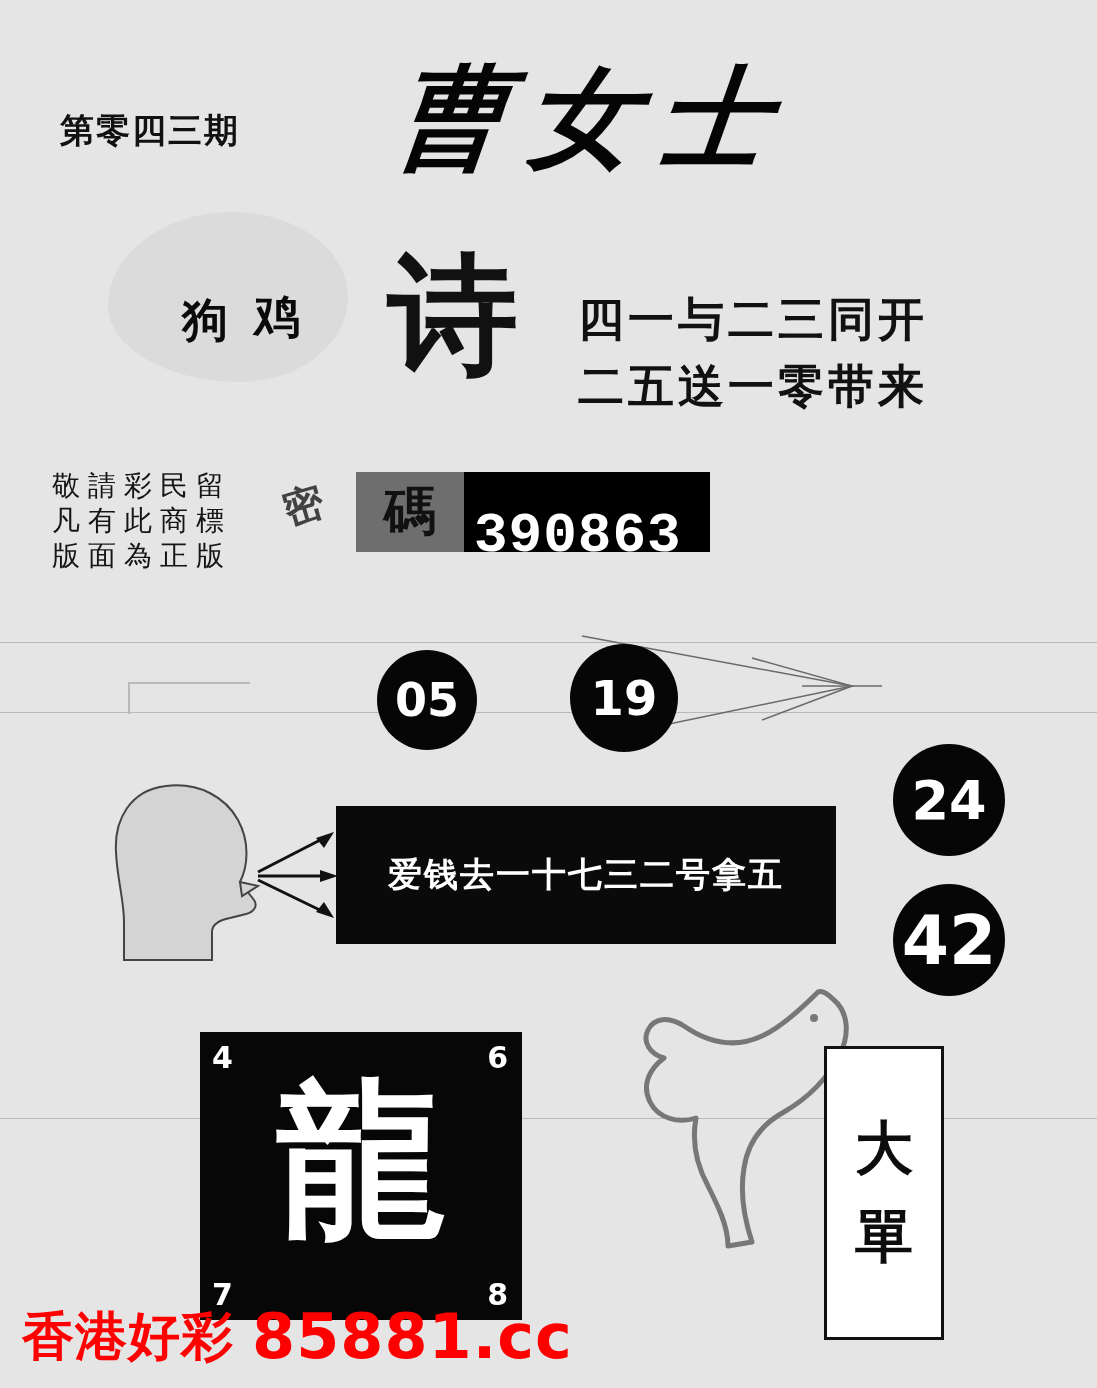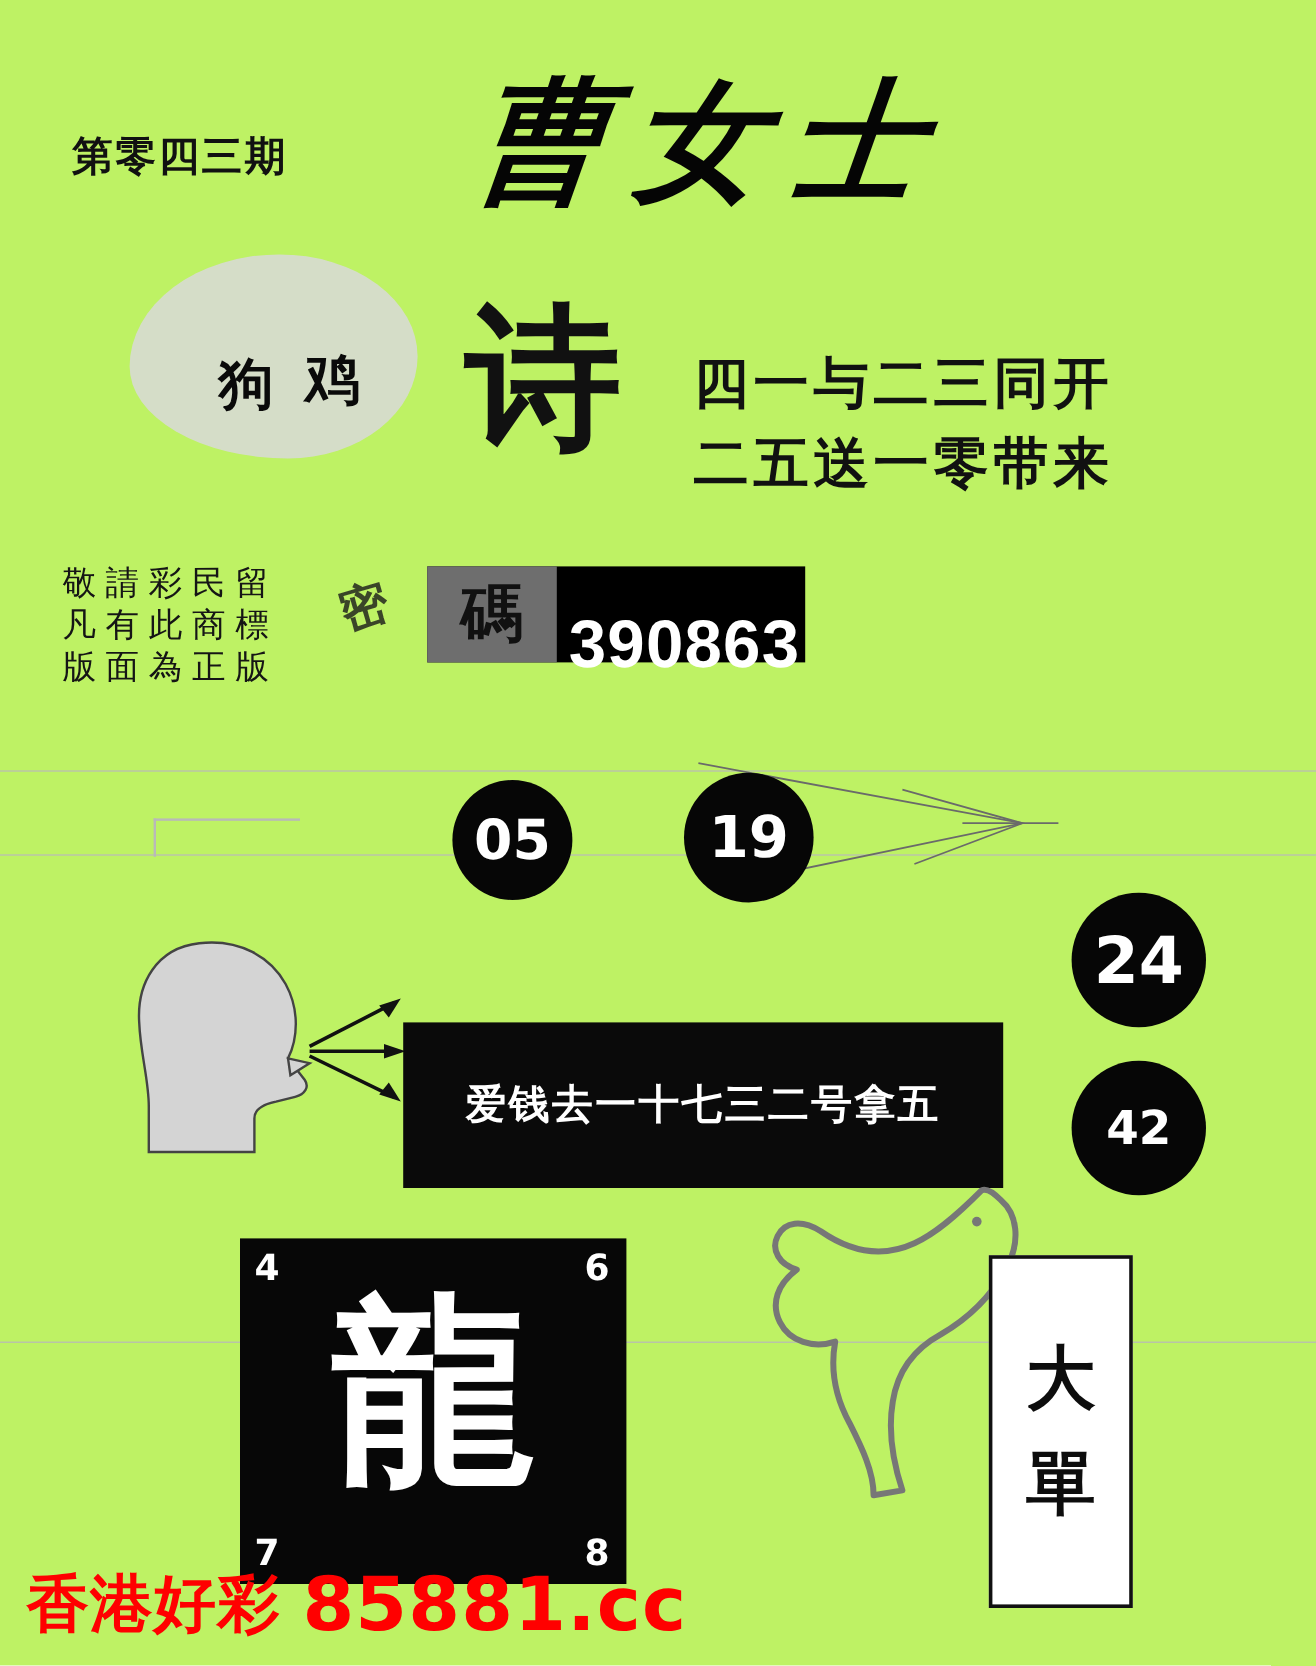--- a/index.html
+++ b/index.html
@@ -7,21 +7,21 @@
     padding: 0;
     background: #ffffff;
   }
   body {
     font-family: "Liberation Sans", sans-serif;
   }
   #page {
     position: relative;
     width: 1097px;
     height: 1388px;
-    background: #bef264;
+    background: #e5e5e5;
     overflow: hidden;
   }
 
   
   .issue-label {
     position: absolute;
     left: 60px;
     top: 108px;
     font-family: "DejaVu Serif", serif;
     font-size: 34px;
@@ -146,23 +146,23 @@
     background: #6e6e6e;
     color: #111;
     font-family: "DejaVu Serif", serif;
     font-size: 52px;
     font-weight: bold;
     display: flex;
     align-items: center;
     justify-content: center;
   }
   .code-bar .code-digits {
-    padding: 0 4px 0 10px;
+    padding: 0 28px 0 10px;
     color: #fff;
-    font-family: Liberation Sans, sans-serif;
+    font-family: Liberation Mono, monospace;
     font-size: 56px;
     font-weight: bold;
     letter-spacing: 1px;
     display: flex;
     align-items: center;
     margin-top: 48px;
   }
 
   
   .hrule {
@@ -204,21 +204,21 @@
     align-items: center;
     justify-content: center;
     font-family: "DejaVu Sans", sans-serif;
     font-weight: bold;
   }
   .ball.b1 { left: 205px; top: 644px; width: 108px; height: 108px; font-size: 50px; }
   .ball.b2 { left: 377px; top: 650px; width: 100px; height: 100px; font-size: 46px; }
   .ball.b3 { left: 570px; top: 644px; width: 108px; height: 108px; font-size: 48px; }
   .ball.b4 { left: 893px; top: 640px; width: 112px; height: 112px; font-size: 54px; }
   .ball.b5 { left: 893px; top: 744px; width: 112px; height: 112px; font-size: 54px; }
-  .ball.b6 { left: 893px; top: 884px; width: 112px; height: 112px; font-size: 39px; }
+  .ball.b6 { left: 893px; top: 884px; width: 112px; height: 112px; font-size: 68px; }
 
   
   .head {
     position: absolute;
     left: 108px;
     top: 782px;
     width: 160px;
     height: 182px;
   }
   .arrows {
@@ -241,21 +241,20 @@
     display: flex;
     flex-direction: column;
     align-items: center;
     justify-content: center;
     gap: 6px;
     font-family: Liberation Serif, serif;
     font-size: 34px;
     font-weight: 600;
     letter-spacing: 2px;
     white-space: nowrap;
-    margin-top: 46px;
   }
 
   
   .zodiac-card {
     position: absolute;
     left: 200px;
     top: 1032px;
     width: 322px;
     height: 288px;
     background: #070707;

